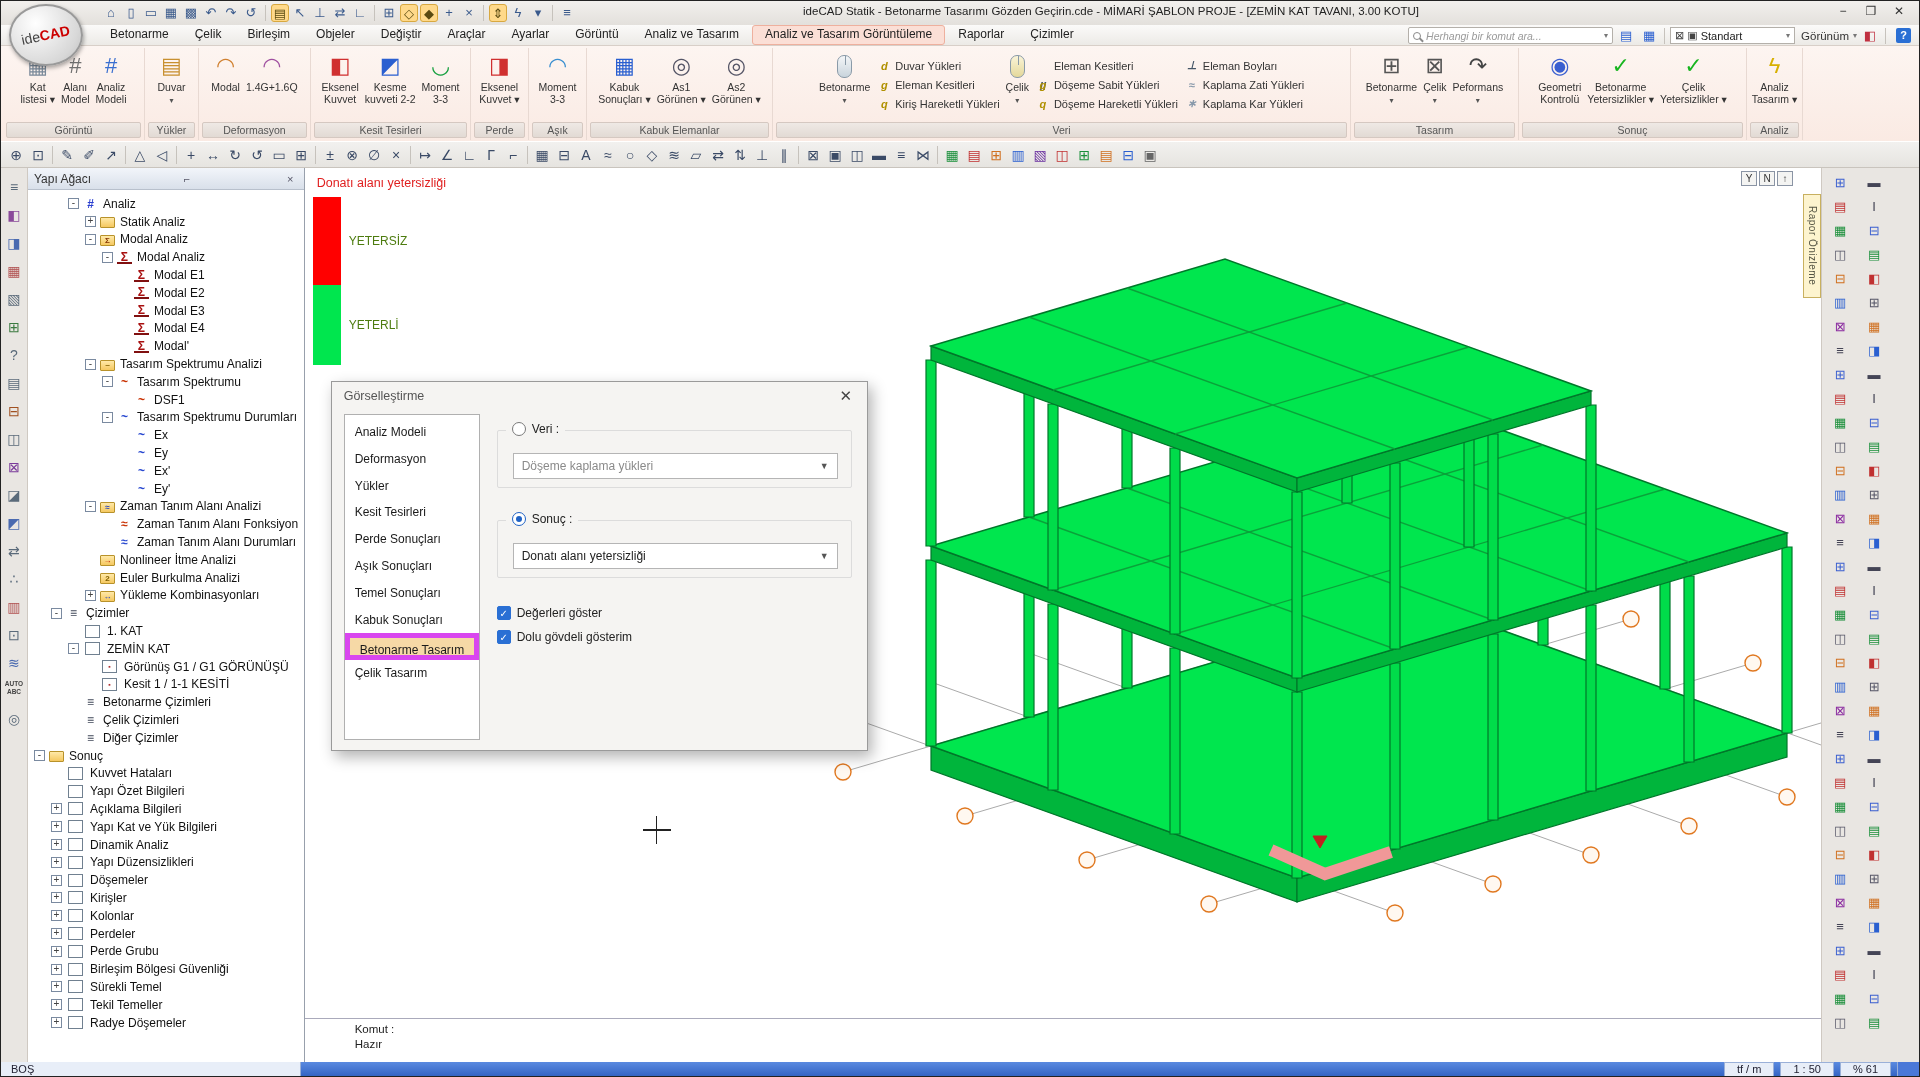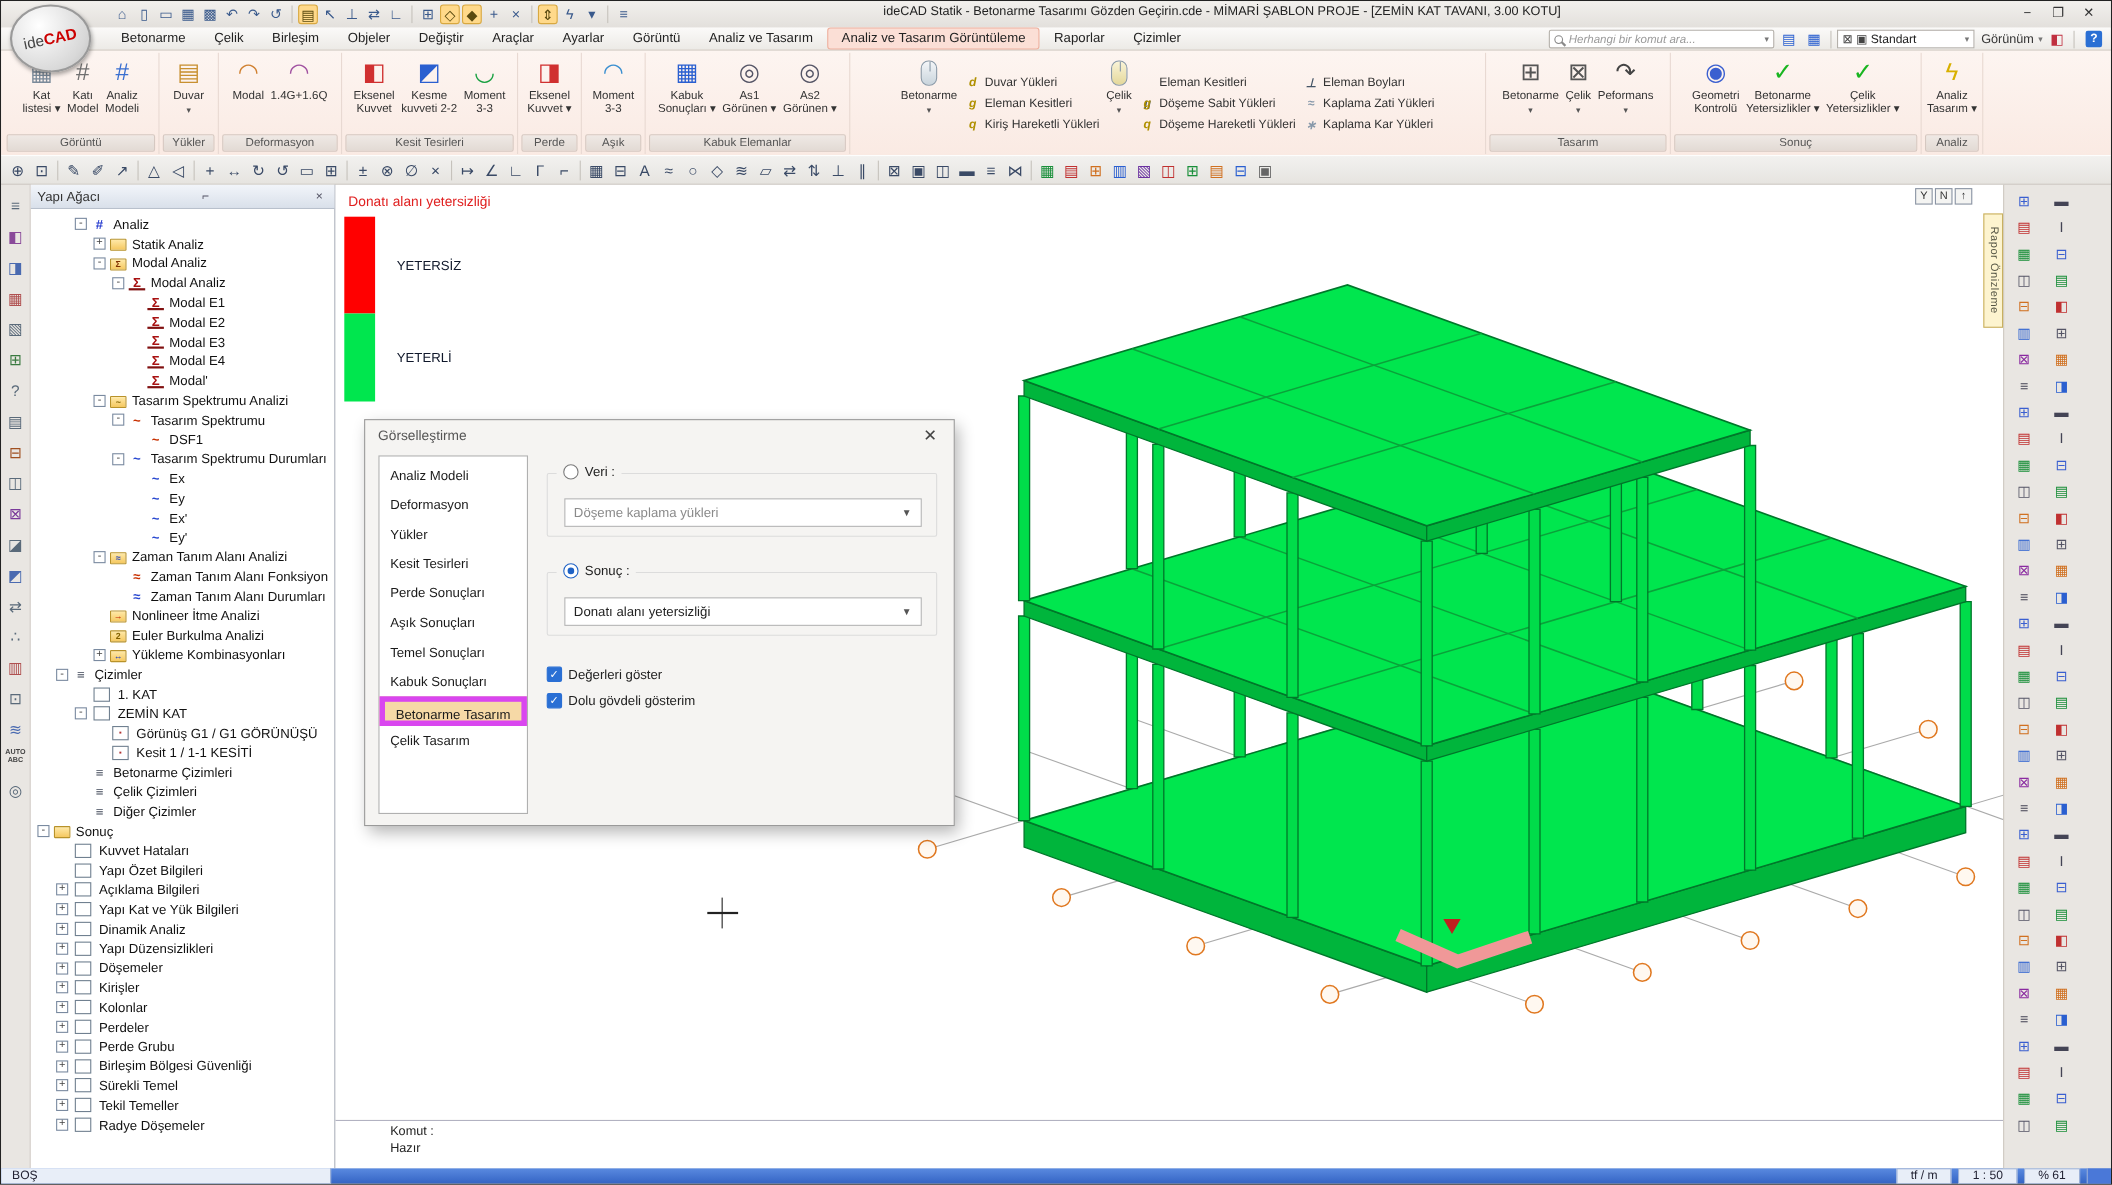--- a/index.html
+++ b/index.html
@@ -75,21 +75,21 @@
   .ti.fold{width:15px;height:11px;margin-top:2px;background:linear-gradient(#ffe9a8,#f5c860);border:1px solid #b8922a;border-radius:1px;font-size:8px;line-height:10px;}
   .ti.sig{border-bottom:2px solid #801010;height:13px;line-height:12px;}
   .ti.pg{width:11px;height:13px;background:#fff;border:1px solid #708090;margin:0 7px 0 2px;font-size:7px;line-height:11px;}
   
   .center{width:1518px;display:flex;flex-direction:column;}
   .canvas{position:relative;height:850px;background:#fff;overflow:hidden;}
   #model{position:absolute;left:0;top:0;z-index:1;}
   .warn{position:absolute;left:12px;top:8px;font-size:12.5px;z-index:5;}
   .legend{position:absolute;left:8px;top:29px;z-index:5;}
   .lgblock{position:absolute;left:0;width:28px;}
-  .lglabel{position:absolute;left:48px;font-size:12px;color:#0f172a;}
+  .lglabel{position:absolute;left:36px;font-size:12px;color:#4d7c0f;}
   .viewbtns{position:absolute;right:28px;top:3px;z-index:6;display:flex;}
   .vb{width:16px;height:15px;border:1px solid #8a94a4;background:#f4f4f2;font-size:10px;line-height:13px;text-align:center;color:#333;margin-left:2px;}
   .cross{position:absolute;width:28px;height:28px;z-index:6;}
   .cross::before{content:"";position:absolute;left:0;top:13px;width:28px;height:1.5px;background:#222;}
   .cross::after{content:"";position:absolute;left:13px;top:0;width:1.5px;height:28px;background:#222;}
   
   .dialog{position:absolute;left:26px;top:213px;width:537px;height:370px;background:#f5f4f2;border:1px solid #9a9a9a;
           box-shadow:4px 6px 14px rgba(0,0,0,.3);z-index:20;}
   .dtitle{height:28px;display:flex;align-items:center;padding:0 12px;font-size:12.5px;color:#555;}
   .dclose{margin-left:auto;font-size:15px;color:#444;width:18px;text-align:center;}
@@ -211,21 +211,21 @@
   <div class="ribbon" id="ribbon">
       <div class="rgroup" style="width: 142px;">
         <div class="rcontent">
           <div class="rit">
             <div class="ric" style="color: rgb(122, 138, 154);">▦</div>
             <div class="rlb">Kat</div>
             <div class="rlb">listesi ▾</div>
           </div>
           <div class="rit">
             <div class="ric" style="color: rgb(112, 112, 112);">#</div>
-            <div class="rlb">Katı</div>
+            <div class="rlb">Alanı</div>
             <div class="rlb">Model</div>
           </div>
           <div class="rit">
             <div class="ric" style="color: rgb(58, 111, 208);">#</div>
             <div class="rlb">Analiz</div>
             <div class="rlb">Modeli</div>
           </div>
         </div>
         <div class="rglabel">Görüntü</div>
       </div>
@@ -364,20 +364,21 @@
             <div class="rrow">
               <span class="rpre" style="color: rgb(136, 153, 170);">≈</span>
               <span>Kaplama Zati  Yükleri</span>
             </div>
             <div class="rrow">
               <span class="rpre" style="color: rgb(136, 153, 170);">∗</span>
               <span>Kaplama Kar Yükleri</span>
             </div>
           </div>
         </div>
+        <div class="rglabel">Veri</div>
       </div>
       <div class="rgroup" style="width: 168px;">
         <div class="rcontent">
           <div class="rit">
             <div class="ric" style="color: rgb(85, 85, 85);">⊞</div>
             <div class="rlb">Betonarme</div>
             <div class="rarrow">▾</div>
           </div>
           <div class="rit">
             <div class="ric" style="color: rgb(85, 85, 85);">⊠</div>

